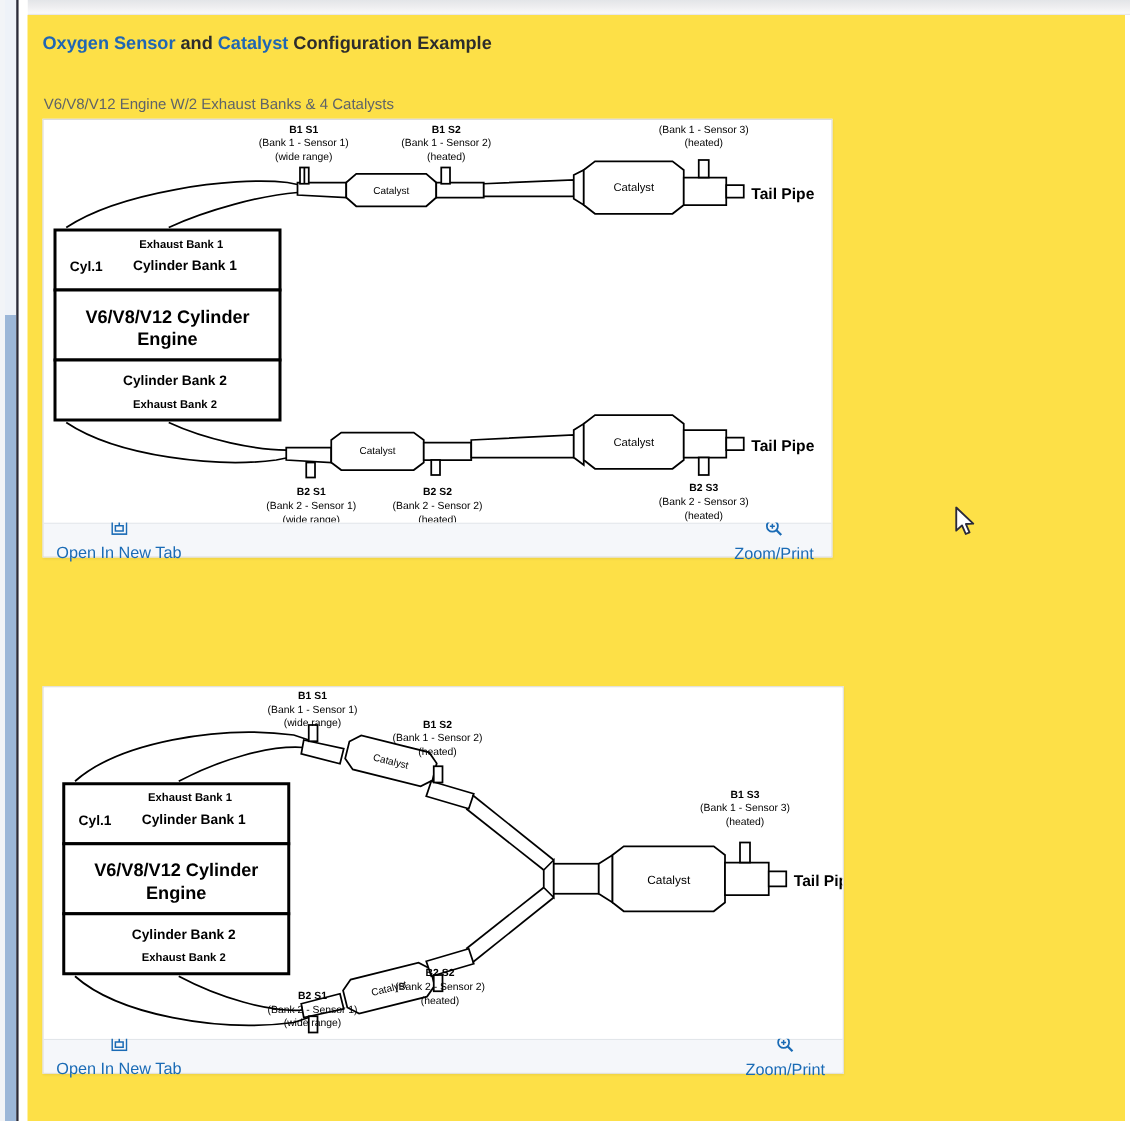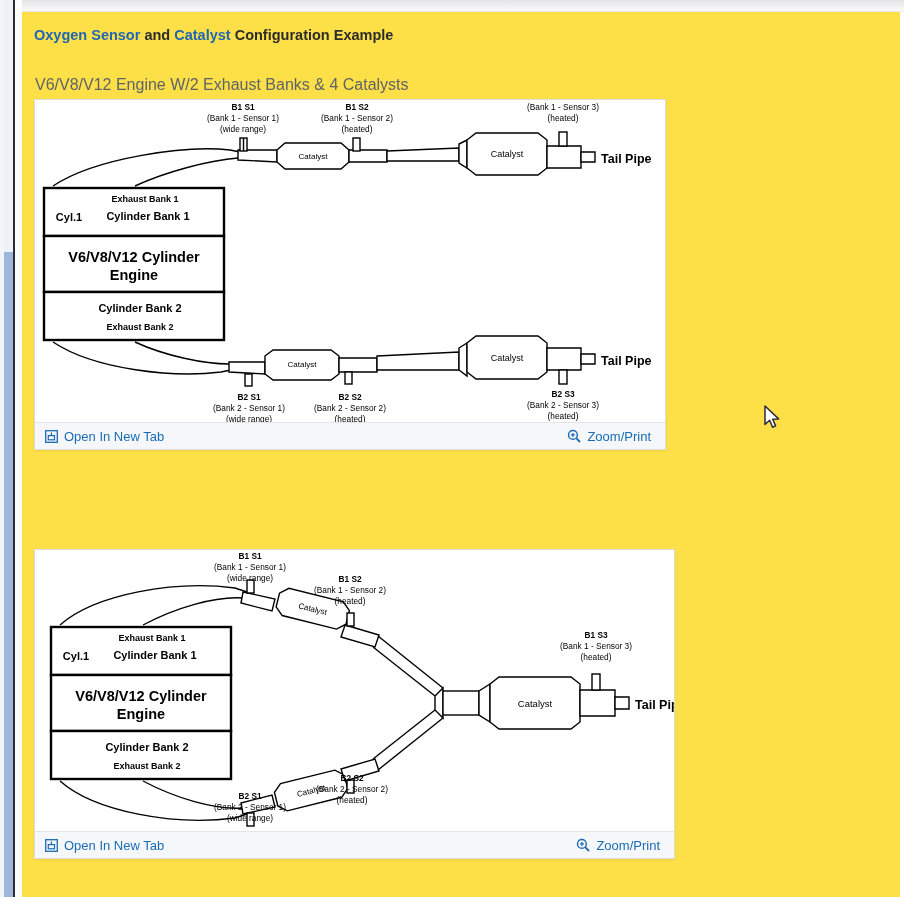--- a/index.html
+++ b/index.html
@@ -32,42 +32,42 @@
   #content { position:absolute; left:18px; top:12px; width:882px; height:885px; background:#fde047; }
 
   .page-title {
     position:absolute; left:16px; top:15px;
     font-size:14.5px; font-weight:bold; color:#2c2c2c; white-space:nowrap;
   }
   .page-title .lnk { color:#2066b3; }
 
   .section { position:absolute; }
   .section-title {
-    font-size:16px; color:#5f6368; white-space:nowrap;
+    font-size:12px; color:#5f6368; white-space:nowrap;
     margin-bottom:5px; padding-left:1px;
   }
   .img-card {
     background:#ffffff;
     border:1px solid #dcdcdc;
     box-shadow:0 1px 2px rgba(0,0,0,.07);
     position:relative;
   }
   .img-body { position:relative; background:#fff; overflow:hidden; }
   .img-body svg { display:block; }
 
   .card-footer {
     height:27px;
     border-top:1px solid #e2e6ea;
     background:#f5f7fa;
     display:flex; align-items:center; justify-content:space-between;
     padding:0 14px 0 10px;
   }
   .foot-link {
     display:flex; align-items:center; gap:6px;
-    color:#1a6bb5; font-size:13px; cursor:pointer; white-space:nowrap;
+    color:#1a6bb5; font-size:13px; cursor:pointer; white-space:nowrap;flex-direction:column;
   }
   .foot-link svg { display:block; }
 
   #cursor { position:absolute; z-index:40; pointer-events:none; }
 </style>
 </head>
 <body>
 
 <div id="left-strip">
   <div class="band-edge"></div>

